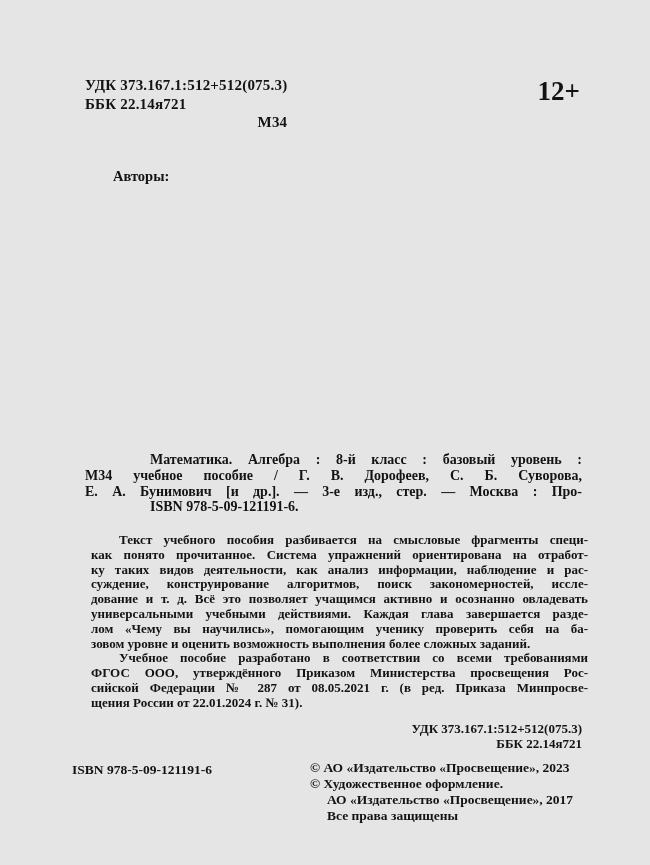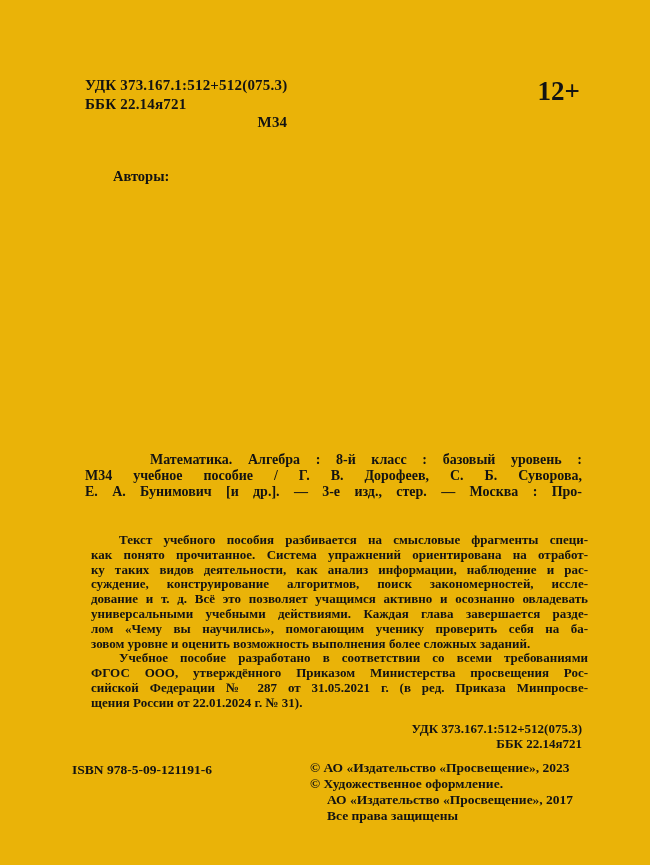--- a/index.html
+++ b/index.html
@@ -3,21 +3,21 @@
 <meta charset="utf-8">
 <style>
   html,body { margin:0; padding:0; background:#ffffff; }
   body {
     width:650px; height:865px;
     font-family:"Liberation Serif", serif;
     font-weight:700;
     color:#131313;
     -webkit-font-smoothing:antialiased;
   }
-  .page { position:relative; width:650px; height:865px; background:#eab308; overflow:hidden; }
+  .page { position:relative; width:650px; height:865px; background:#e5e5e5; overflow:hidden; }
 
   
   .top-codes { position:absolute; left:85px; top:76px; font-size:15px; line-height:18.5px; letter-spacing:0.2px; }
   .top-codes .m34 { margin-left:38px;text-align:right; }
 
   
   .age { position:absolute; right:70px; top:76px; font-size:27px; line-height:30px; }
 
   
   .authors { position:absolute; left:113px; top:166px; font-size:14.5px; line-height:20px; display:flex; }
@@ -56,35 +56,36 @@
   <div class="age">12+</div>
 
   <div class="authors">
     <span class="label">Авторы:</span>
   </div>
 
   <div class="bib">
     <div class="line j ind-big">Математика. Алгебра : 8-й класс : базовый уровень :</div>
     <div class="line j">М34 учебное пособие / Г. В. Дорофеев, С. Б. Суворова,</div>
     <div class="line j">Е. А. Бунимович [и др.]. — 3-е изд., стер. — Москва : Про-</div>
+    <div class="line ind-big">ISBN 978-5-09-121191-6.</div>
   </div>
 
   <div class="annotation">
     <div class="j ind">Текст учебного пособия разбивается на смысловые фрагменты специ-</div>
     <div class="j">как понято прочитанное. Система упражнений ориентирована на отработ-</div>
     <div class="j">ку таких видов деятельности, как анализ информации, наблюдение и рас-</div>
     <div class="j">суждение, конструирование алгоритмов, поиск закономерностей, иссле-</div>
     <div class="j">дование и т. д. Всё это позволяет учащимся активно и осознанно овладевать</div>
     <div class="j">универсальными учебными действиями. Каждая глава завершается разде-</div>
     <div class="j">лом «Чему вы научились», помогающим ученику проверить себя на ба-</div>
     <div>зовом уровне и оценить возможность выполнения более сложных заданий.</div>
 
     <div class="j ind">Учебное пособие разработано в соответствии со всеми требованиями</div>
     <div class="j">ФГОС ООО, утверждённого Приказом Министерства просвещения Рос-</div>
-    <div class="j">сийской Федерации № 287 от 31.05.2021 г. (в ред. Приказа Минпросве-</div>
+    <div class="j">сийской Федерации № 287 от 08.05.2021 г. (в ред. Приказа Минпросве-</div>
     <div>щения России от 22.01.2024 г. № 31).</div>
   </div>
 
   <div class="bottom-codes">
     <div>УДК 373.167.1:512+512(075.3)</div>
     <div>ББК 22.14я721</div>
   </div>
 
   <div class="bottom-row">
     <div class="isbn-bottom">ISBN 978-5-09-121191-6</div>

